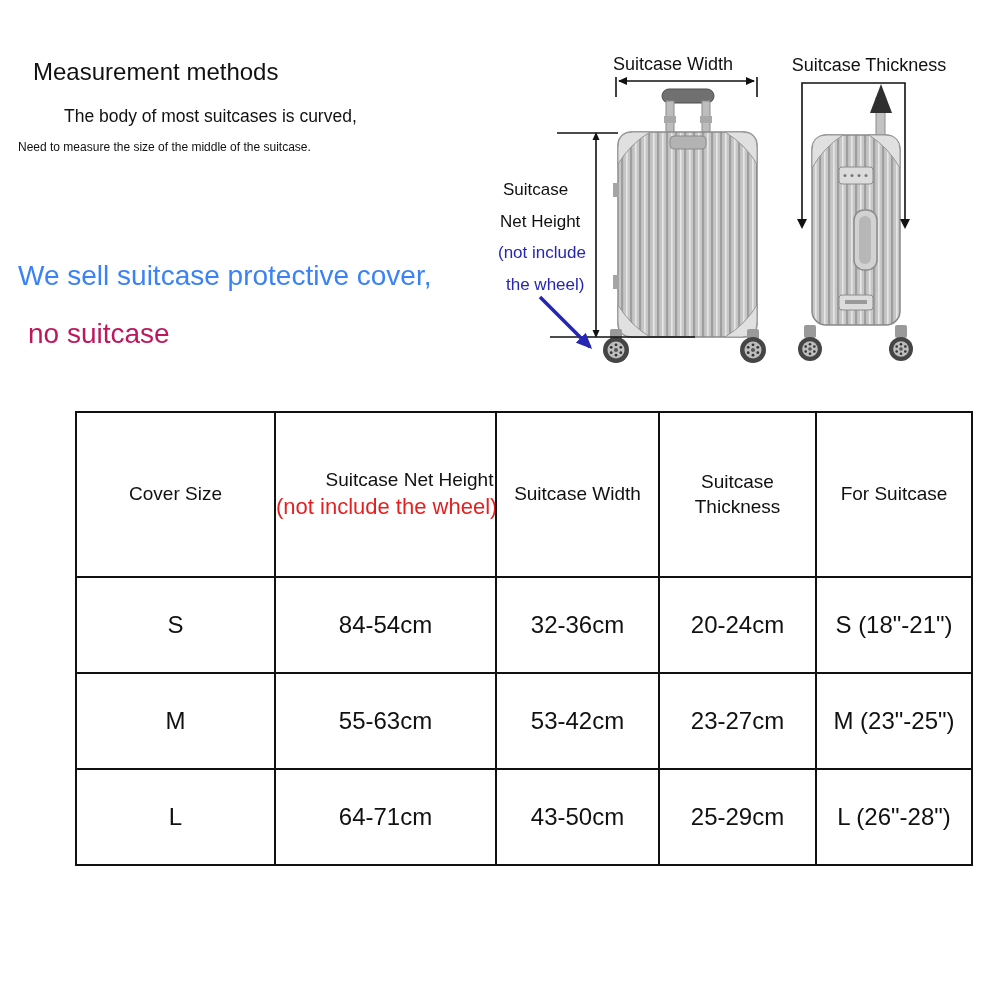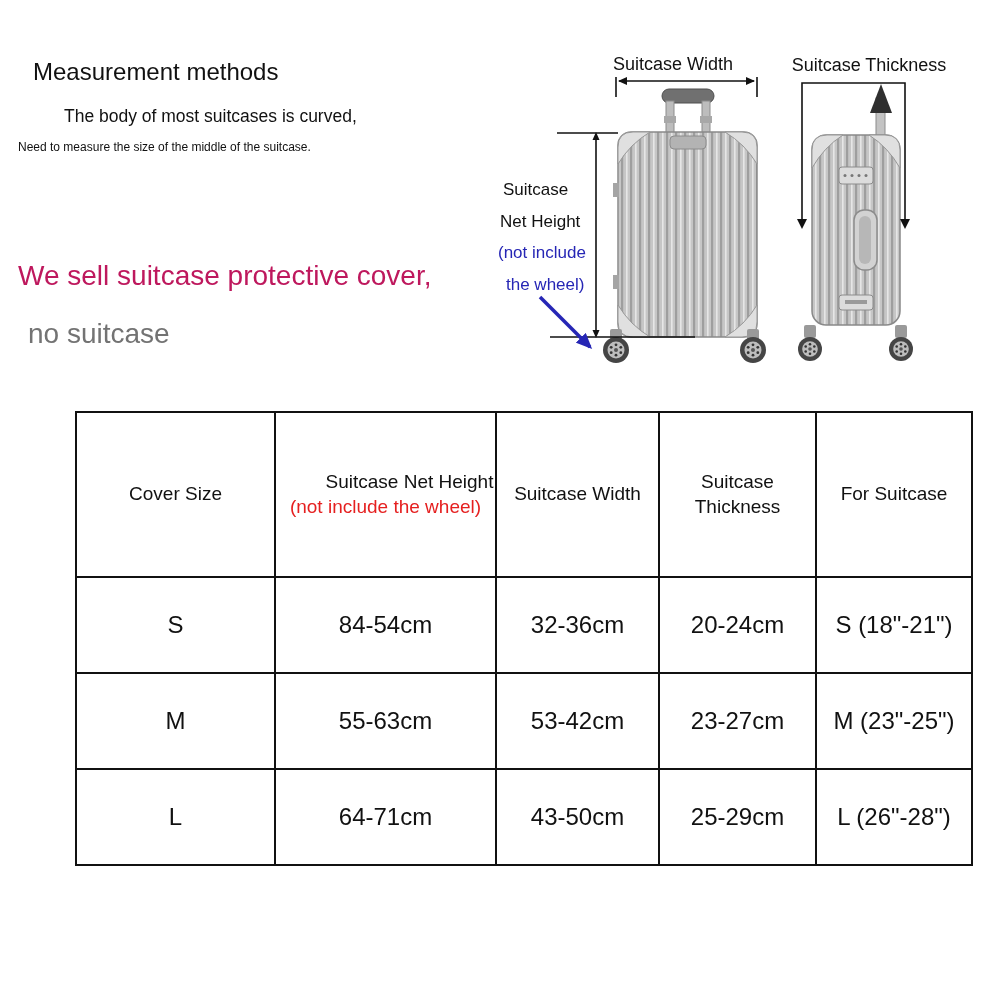--- a/index.html
+++ b/index.html
@@ -5,40 +5,40 @@
   html,body{margin:0;padding:0;}
   body{
     width:1000px;height:1000px;position:relative;background:#ffffff;
     font-family:"Liberation Sans","DejaVu Sans",sans-serif;color:#111;
     overflow:hidden;
   }
   .abs{position:absolute;white-space:nowrap;}
   .intro-title{left:33px;top:58px;font-size:24px;}
   .intro-line1{left:18px;top:106px;font-size:17.5px;margin-left:46px;}
   .intro-line2{left:18px;top:140px;font-size:12px;}
-  .promo-line1{left:18px;top:260px;font-size:28px;color:#be185d;}
-  .promo-line2{left:28px;top:318px;font-size:28px;color:#737373;}
+  .promo-line1{left:18px;top:260px;font-size:28px;color:#3b82f6;}
+  .promo-line2{left:28px;top:318px;font-size:28px;color:#be185d;}
   svg.diagram{position:absolute;left:488px;top:40px;}
   svg .lbl{font-family:"Liberation Sans","DejaVu Sans",sans-serif;font-size:18px;fill:#111;}
   svg .lbl-small{font-family:"Liberation Sans","DejaVu Sans",sans-serif;font-size:17px;fill:#111;}
   svg .lbl-blue{fill:#2626b5;}
   table.size-table{
     position:absolute;left:75px;top:411px;width:896px;
     border-collapse:collapse;table-layout:fixed;
   }
   .size-table td,.size-table th{
     border:2px solid #111;text-align:center;vertical-align:middle;
     padding:0;font-weight:normal;overflow:hidden;
   }
   .size-table tr.hdr{height:165px;}
   .size-table tr.data{height:96px;}
   .size-table tr.hdr th{font-size:19px;line-height:1.3;}
   .size-table tr.data td{font-size:24px;}
   .size-table tr.last td{border-bottom:3px solid #111;}
-  .hdr-red{color:#e51f1f;font-size:19px;white-space:nowrap;}
+  .hdr-red{color:#e51f1f;font-size:22px;white-space:nowrap;}
   .hdr-black{white-space:nowrap;margin-left:48px;}
 </style>
 </head>
 <body>
 
 <div class="abs intro-title">Measurement methods</div>
 <div class="abs intro-line1">The body of most suitcases is curved,</div>
 <div class="abs intro-line2">Need to measure the size of the middle of the suitcase.</div>
 <div class="abs promo-line1">We sell suitcase protective cover,</div>
 <div class="abs promo-line2">no suitcase</div>

